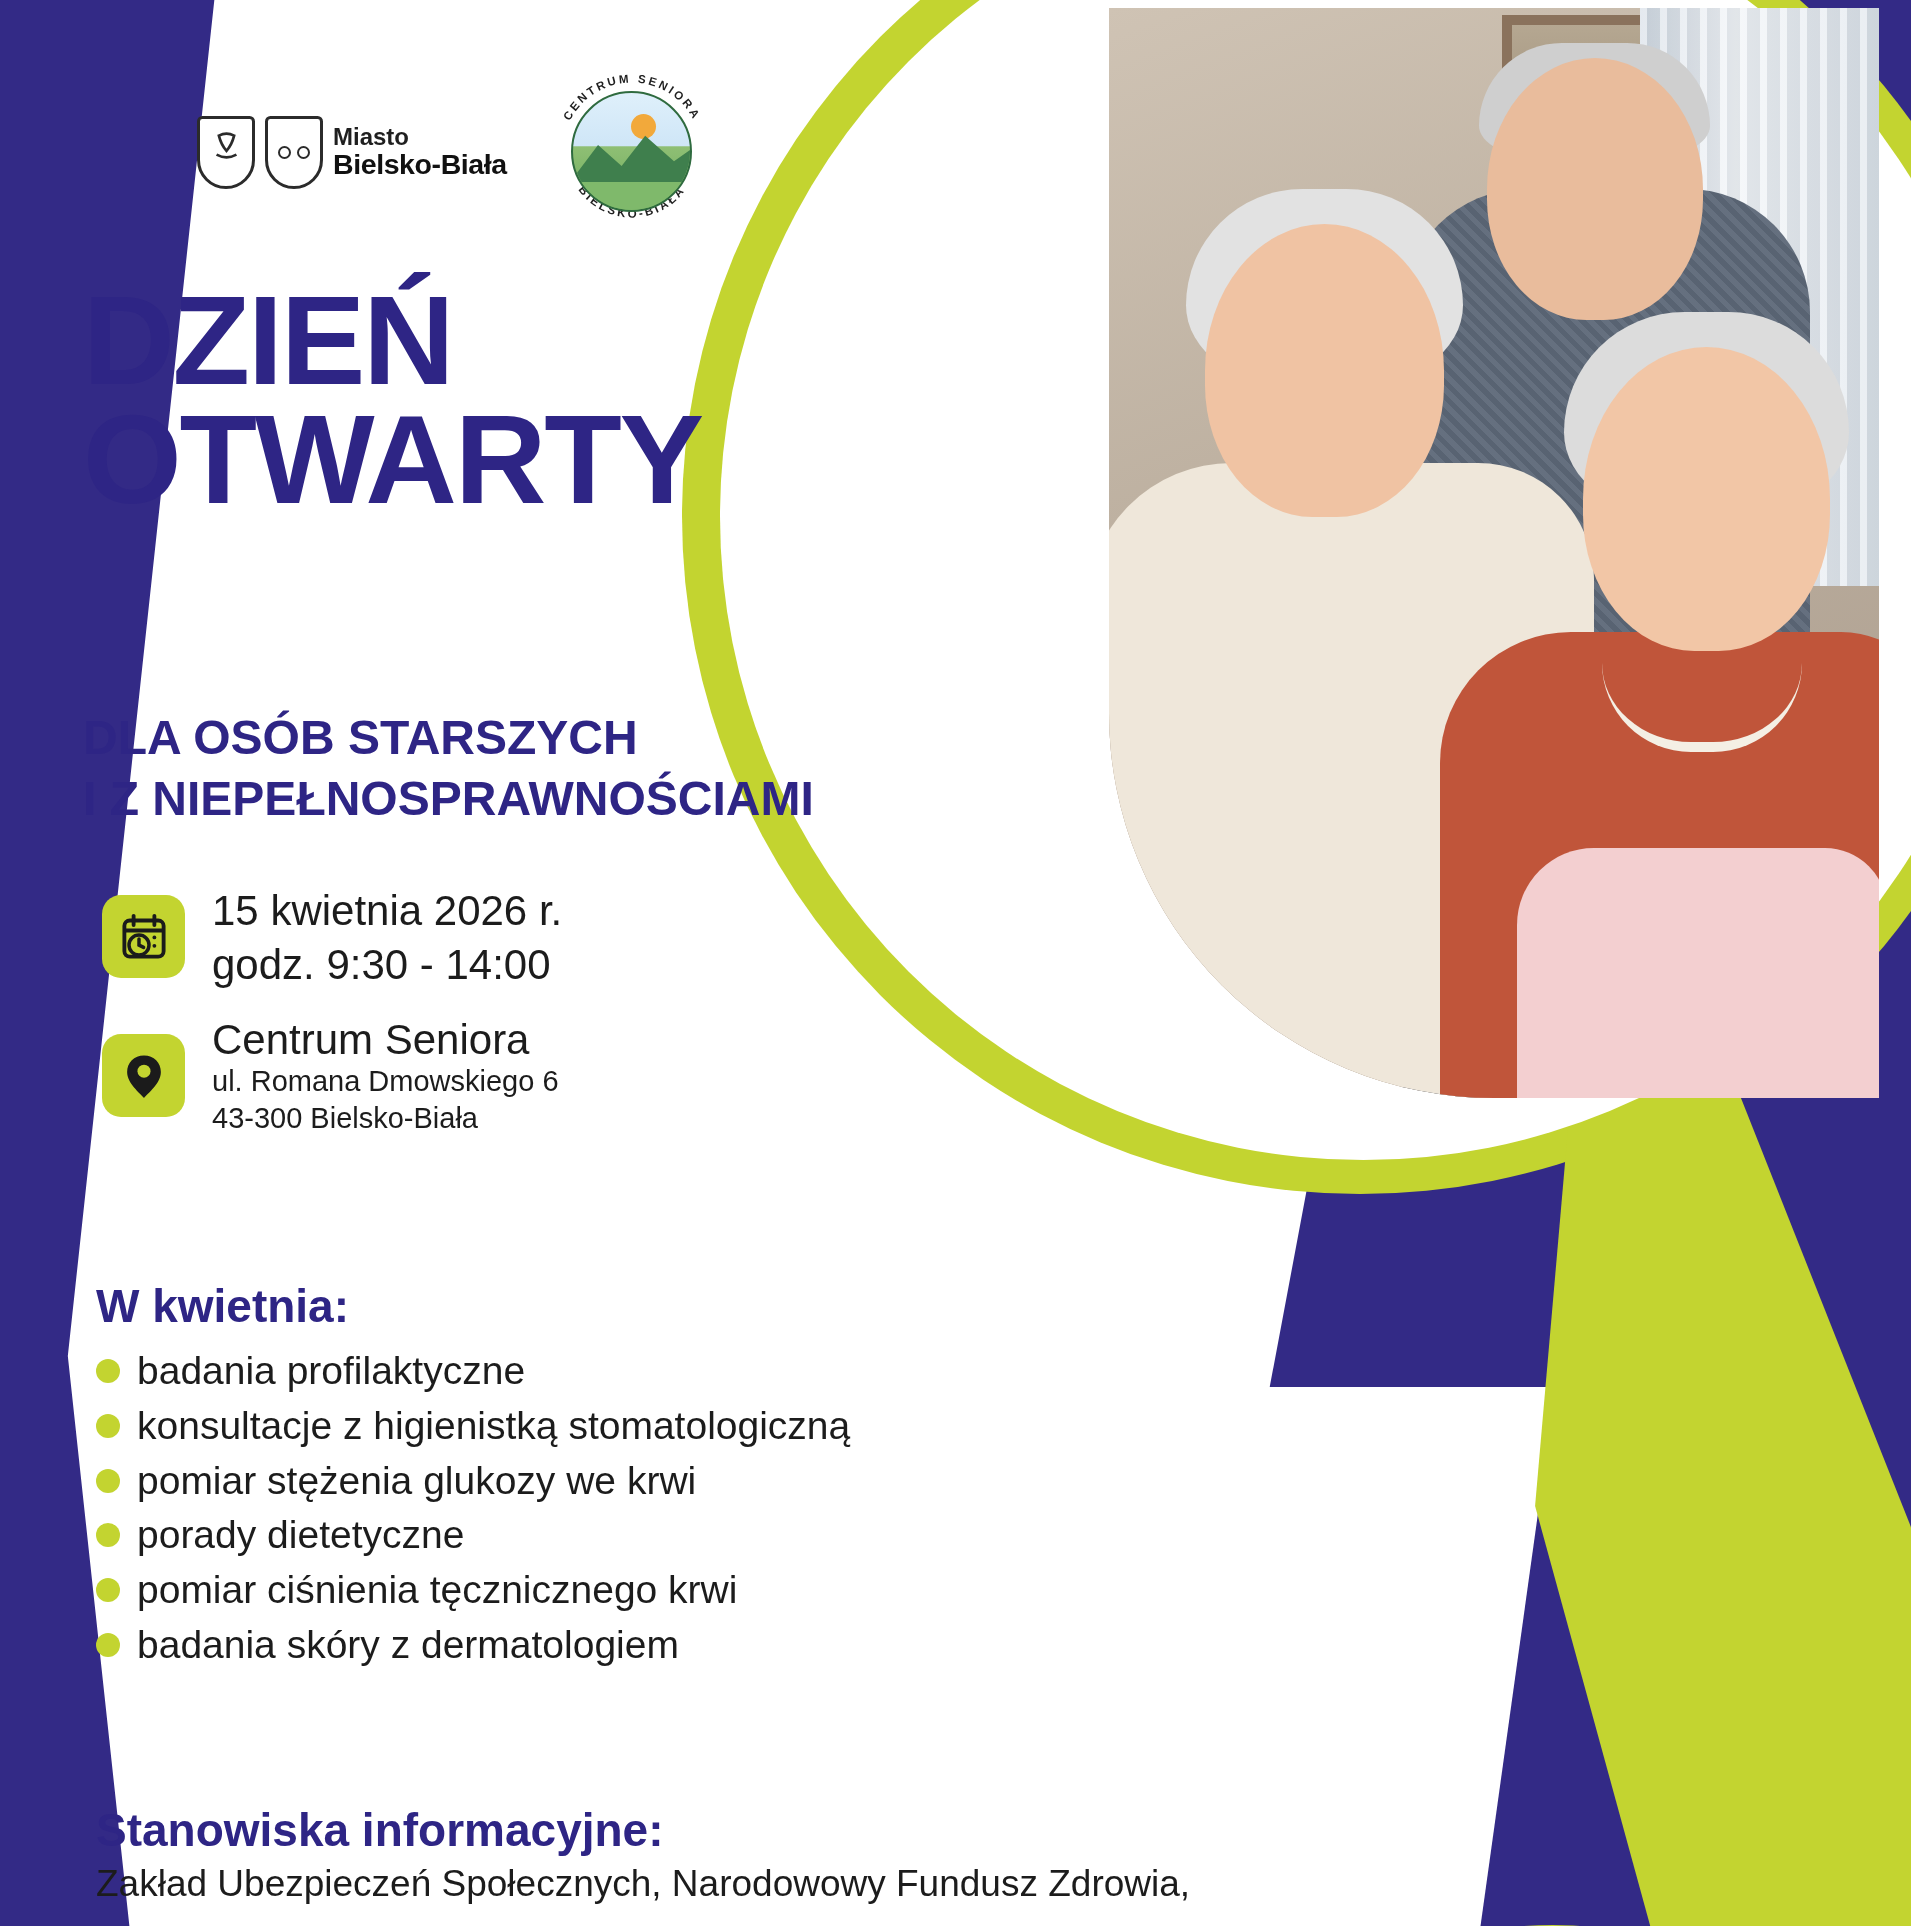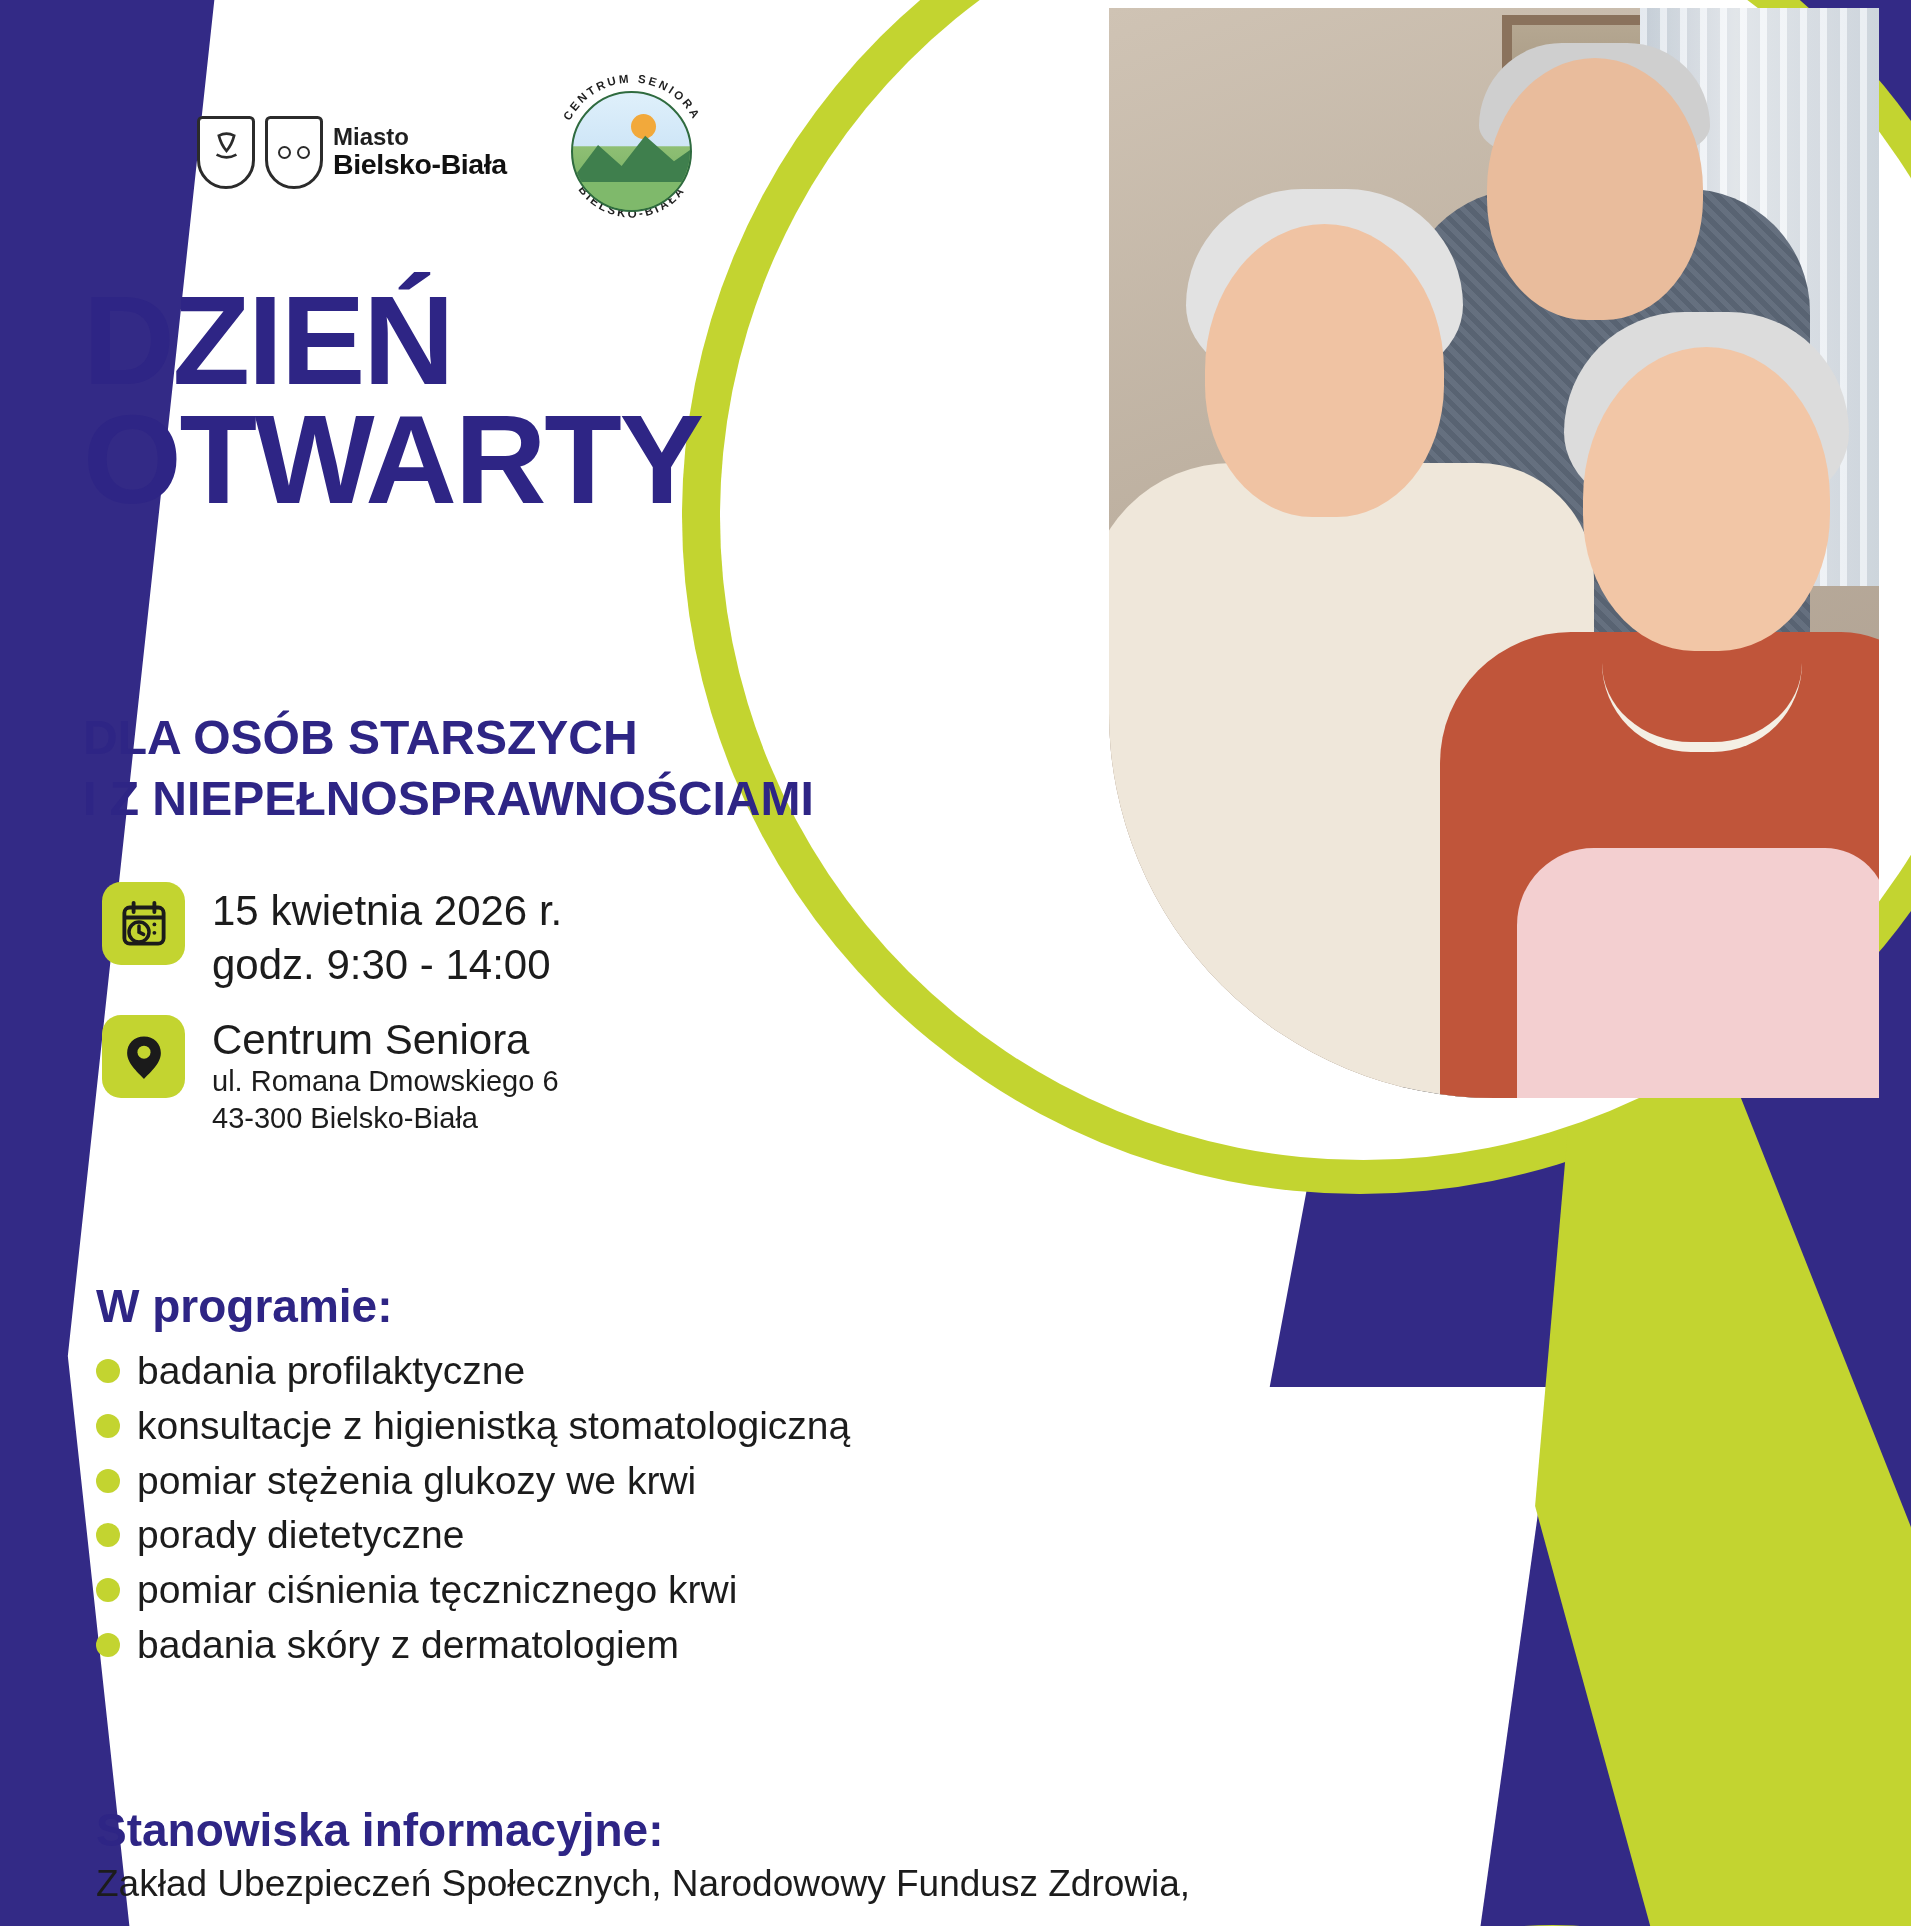--- a/index.html
+++ b/index.html
@@ -154,21 +154,21 @@
   }
   .title .l2 { display:block; }
 
   .subtitle {
     position:absolute; left:83px; top:707px;
     font-size:48px; line-height:1.28; font-weight:800; color:#2e2585;
     letter-spacing:0px;
   }
 
   .info-block { position:absolute; left:102px; top:882px; }
-  .info-row { display:flex; align-items:flex-start; gap:27px; margin-bottom:23px; }
+  .info-row { display:flex; align-items:center; gap:27px; margin-bottom:23px; }
   .ibox { width:83px; height:83px; border-radius:19px; background:#c3d430; flex:0 0 auto; position:relative; }
   .ibox svg { position:absolute; left:50%; top:50%; transform:translate(-50%,-50%); }
   .info-text { padding-top:2.3px; }
   .info-text .big { font-size:42px; color:#1c1c1c; line-height:1.28; }
   .info-text .place { font-size:42px; color:#1c1c1c; line-height:1.1; }
   .info-text .small { font-size:29px; color:#1c1c1c; line-height:1.25; }
 
   .sec-head {
     font-size:46px; font-weight:800; color:#2e2585;
   }
@@ -300,21 +300,21 @@
         </div>
         <div class="info-text">
           <div class="place">Centrum Seniora</div>
           <div class="small">ul. Romana Dmowskiego 6</div>
           <div class="small">43-300 Bielsko-Biała</div>
         </div>
       </div>
     </div>
 
     <div class="program">
-      <div class="sec-head">W programie:</div>
+      <div class="sec-head">W kwietnia:</div>
       <ul>
         <li>
           <span class="bullet"></span>
           <span class="txt">badania profilaktyczne</span>
         </li>
         <li>
           <span class="bullet"></span>
           <span class="txt">konsultacje z higienistką stomatologiczną</span>
         </li>
         <li>

